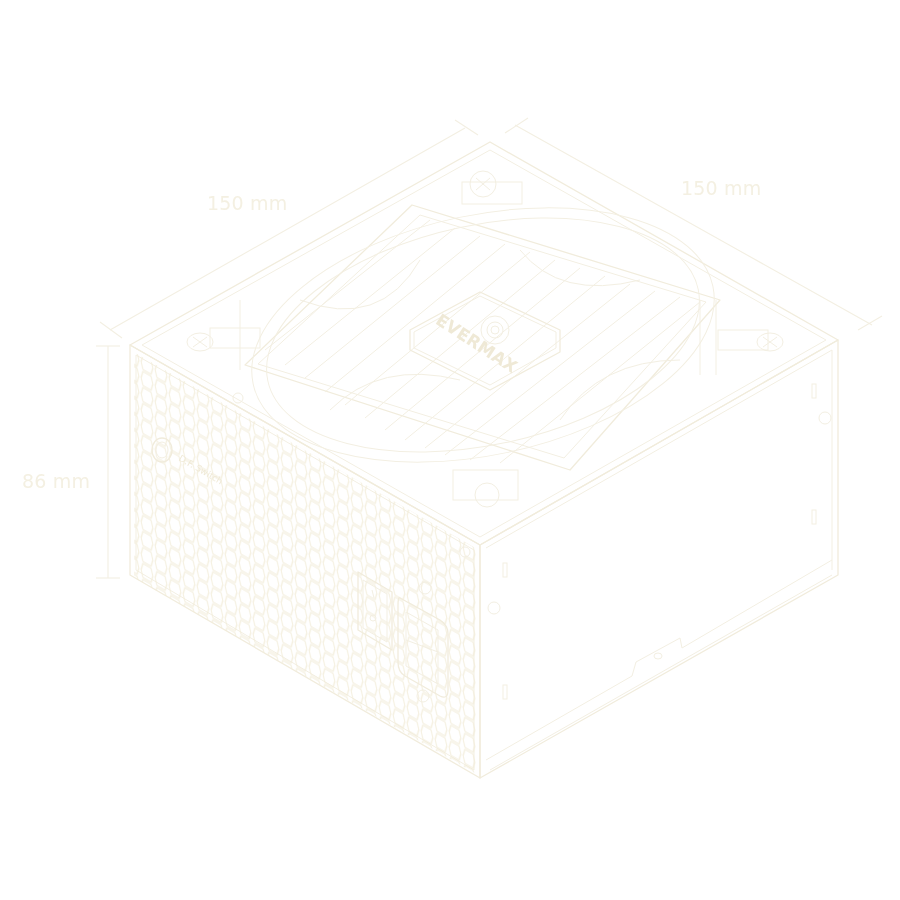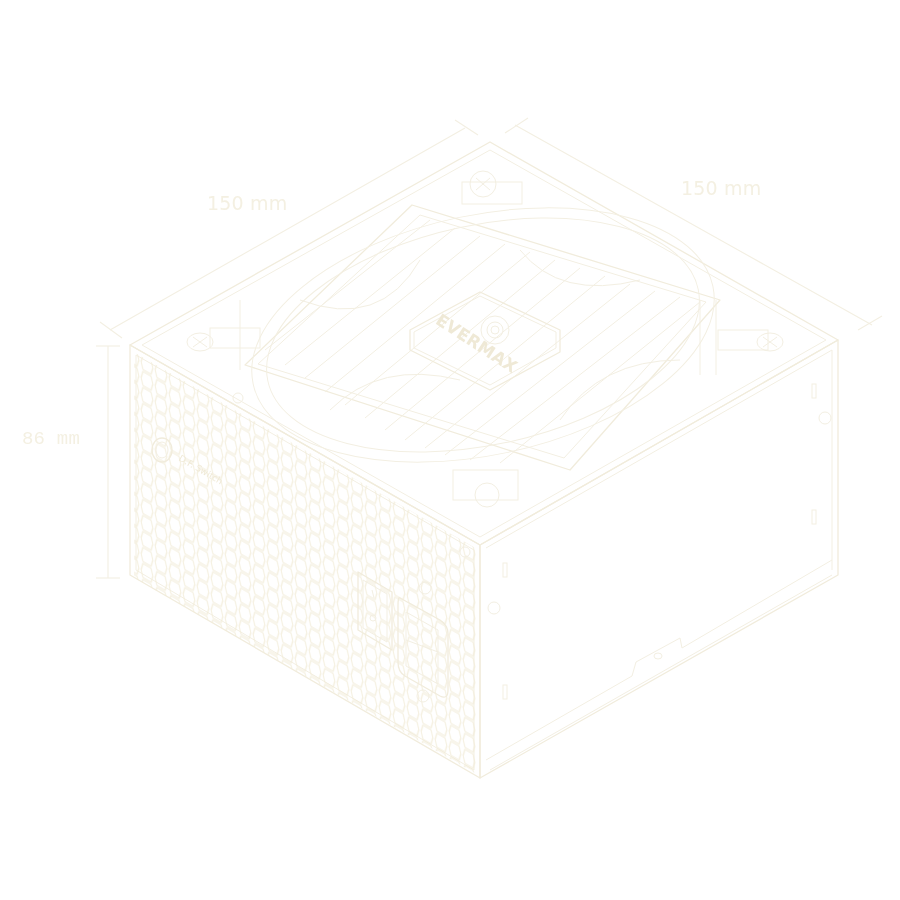--- a/index.html
+++ b/index.html
@@ -149,14 +149,14 @@
       <rect class="ln-thin" x="503" y="685" width="4" height="14"></rect>
       <rect class="ln-thin" x="812" y="384" width="4" height="14"></rect>
       <rect class="ln-thin" x="812" y="510" width="4" height="14"></rect>
       <circle class="ln-thin" cx="494" cy="608" r="6"></circle>
       <circle class="ln-thin" cx="825" cy="418" r="6"></circle>
     </g>
   </svg>
 
   <div class="dim-label" style="left:207px; top:192px;">150 mm</div>
   <div class="dim-label" style="left:681px; top:177px;">150 mm</div>
-  <div class="dim-label" style="left:22px; top:428px;font-family:Liberation Mono, monospace;">86 mm</div>
+  <div class="dim-label" style="left:22px; top:470px;">86 mm</div>
 </div>
 
 </body></html>

